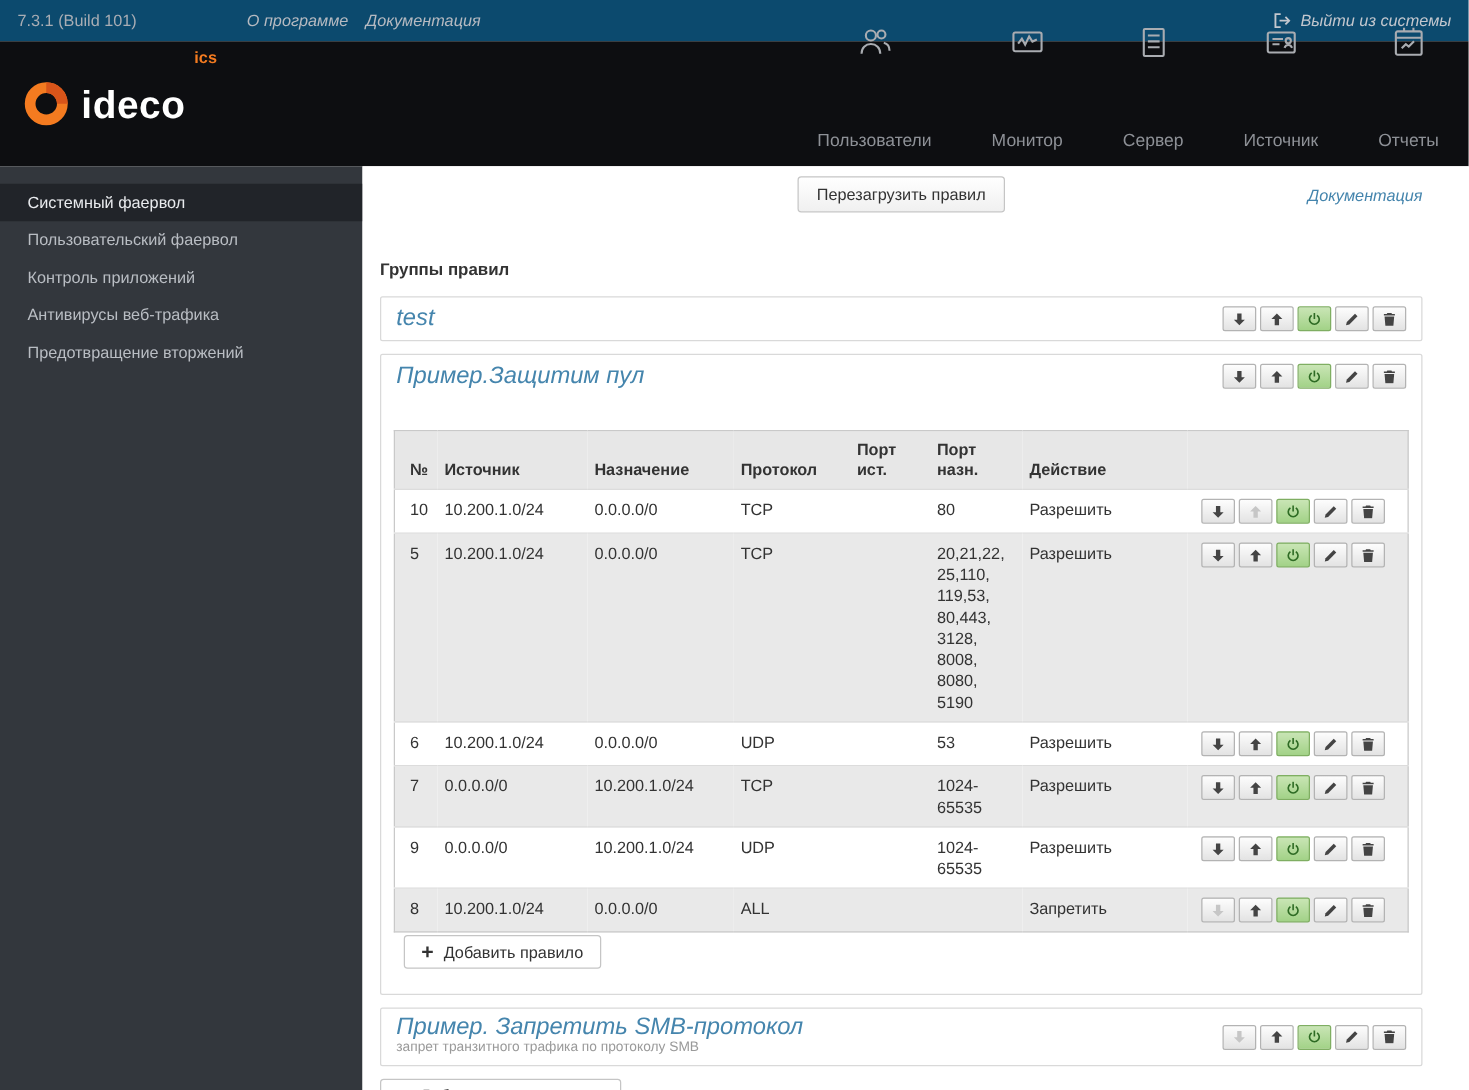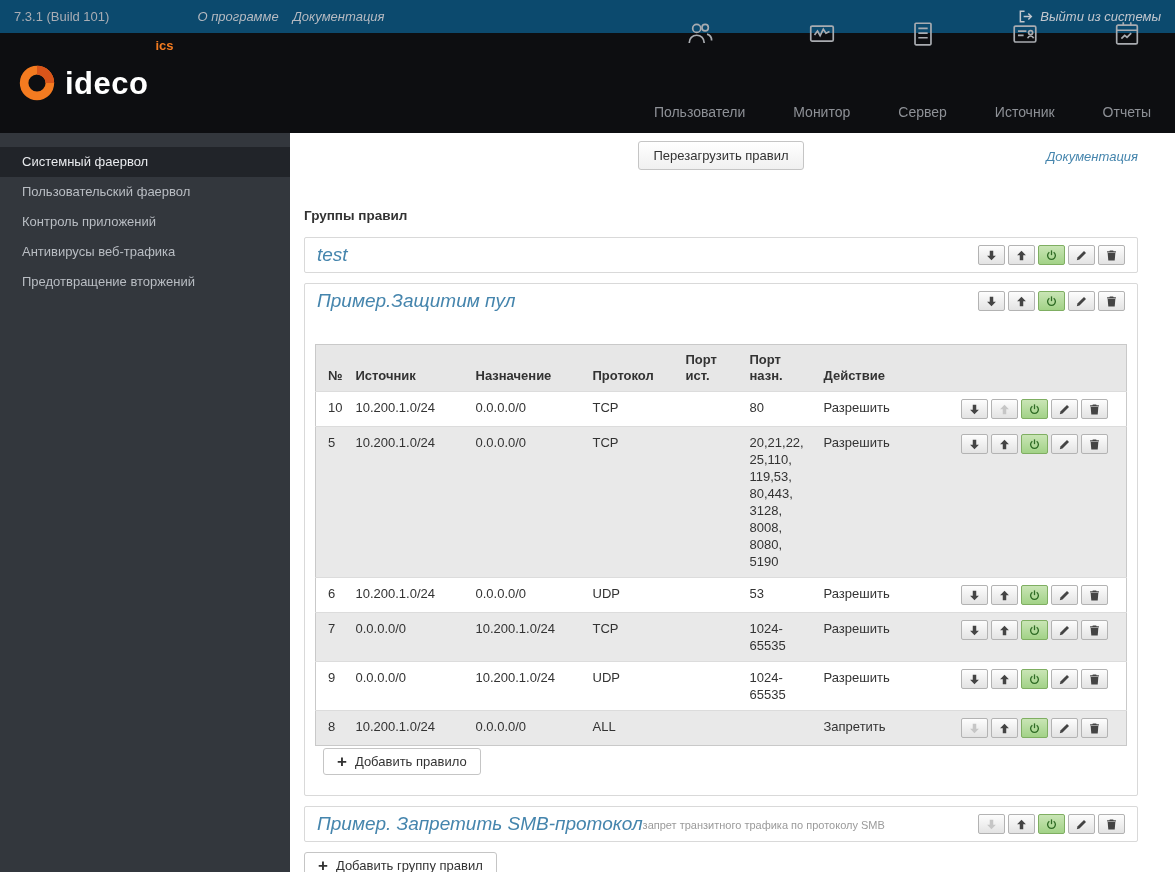--- a/index.html
+++ b/index.html
@@ -55,21 +55,21 @@
     background: linear-gradient(#ffffff, #f0f0f0);
     border: 1px solid #c5c5c5; border-radius: 3px;
   }
   .doc-link { position: absolute; right: 0; top: 8px; color: var(--link_blue, #4585ad); font-size: 13px; }
 
   .heading { font-size: 13.5px; font-weight: bold; color: #333; margin: 38px 0 14px; }
 
   
   .group { border: 1px solid #d9d9d9; border-radius: 2px; background: #fff; margin-bottom: 10px; }
   .group-header { display: flex; align-items: center; padding: 7px 12px; }
-  .group-titles { display: flex; flex-direction: row; align-items: center; }
+  .group-titles { display: flex; flex-direction: column; }
   .group-title { color: var(--link_blue, #4585ad); font-size: 19px; line-height: 16px; }
   .group-subtitle { color: #9a9a9a; font-size: 11px; margin-top: 2px; line-height: 13px; }
   .actions { display: inline-flex; gap: 3px; margin-left: auto; }
   .c-actions .actions { margin-left: 0; }
 
   .ibtn {
     width: 27px; height: 20px; padding: 0;
     display: inline-flex; align-items: center; justify-content: center;
     border: 1px solid #b3b3b3; border-radius: 2px;
     background: linear-gradient(#fdfdfd, #e3e3e3);

